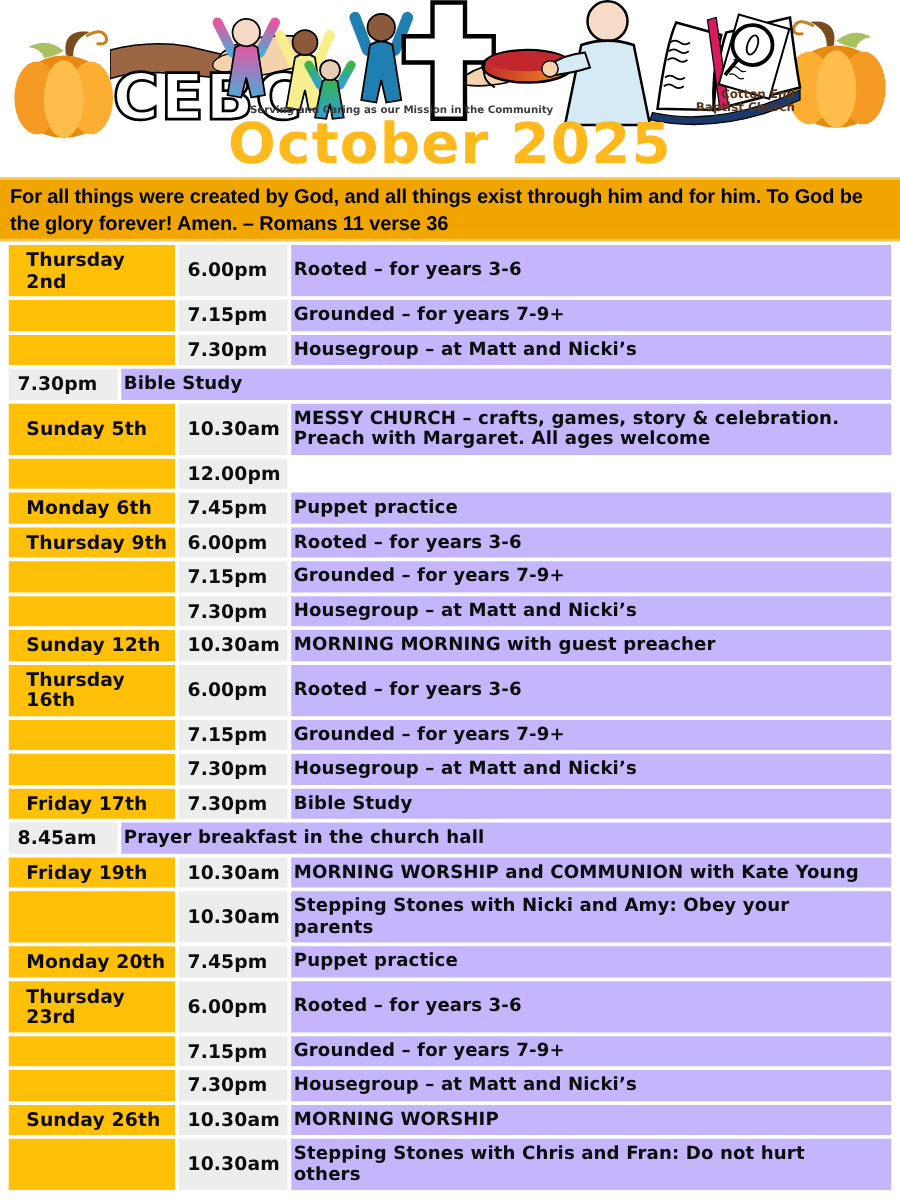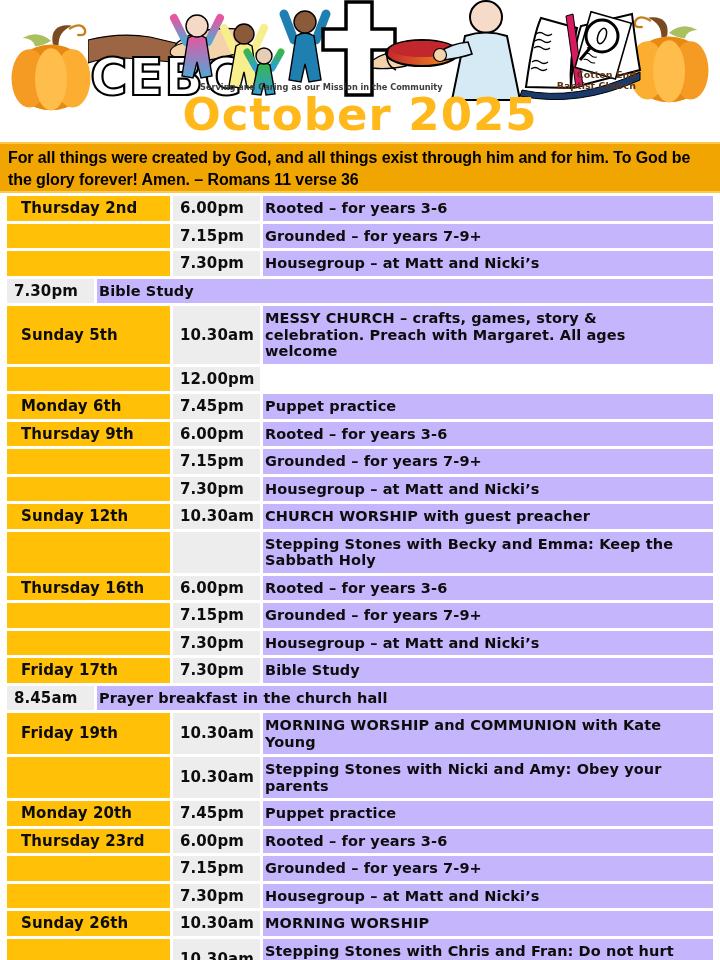--- a/index.html
+++ b/index.html
@@ -28,21 +28,21 @@
     font-weight:bold; font-size:16px; letter-spacing:-0.1px;
     line-height:22px; color:#000;
   }
 
   
   #schedule { position:absolute; top:196px; left:7px; width:706px;
     display:flex; flex-direction:column; gap:3px; }
   .sched-row { display:flex; gap:3px; }
   .cell { display:flex; align-items:center; font-size:15px; font-weight:600;
     color:#0d0d0d; letter-spacing:0.1px; line-height:16.5px; }
-  .cell-date  { width:163px; background:var(--date-cell-bg,#FFC007); padding:4px 4px 4px 14px; }
+  .cell-date  { width:133px; background:var(--date-cell-bg,#FFC007); padding:4px 4px 4px 14px; }
   .cell-time  { width:87px;  background:var(--time-cell-bg,#EDEDED); padding:4px 0 4px 7px; }
   .cell-event { flex:1; background:#c4b5fd; padding:4px 14px 4px 2px; font-size:14.5px; }
 </style>
 </head>
 <body>
 
 <div id="page">
 
   <svg id="pumpkin-left" class="pumpkin" viewBox="0 0 100 100">
     <path d="M52,26 C49,10 58,4 72,6 C62,11 58,17 58,27 Z" fill="#7A4A21"></path>
@@ -220,28 +220,23 @@
 
   <div class="sched-row">
     <div class="cell cell-date"></div>
     <div class="cell cell-time">7.30pm</div>
     <div class="cell cell-event">Housegroup – at Matt and Nicki’s</div>
   </div>
 
   <div class="sched-row">
     <div class="cell cell-date">Sunday 12th</div>
     <div class="cell cell-time">10.30am</div>
-    <div class="cell cell-event">CHURCH WORSHIP with guest preacher</div>
-  </div>
-
-  <div class="sched-row">
-    <div class="cell cell-date"></div>
-    <div class="cell cell-time"></div>
-    <div class="cell cell-event">Stepping Stones with Becky and Emma: Keep the Sabbath Holy</div>
-  </div>
+    <div class="cell cell-event">MORNING MORNING with guest preacher</div>
+  </div>
+
 
   <div class="sched-row">
     <div class="cell cell-date">Thursday 16th</div>
     <div class="cell cell-time">6.00pm</div>
     <div class="cell cell-event">Rooted – for years 3-6</div>
   </div>
 
   <div class="sched-row">
     <div class="cell cell-date"></div>
     <div class="cell cell-time">7.15pm</div>

